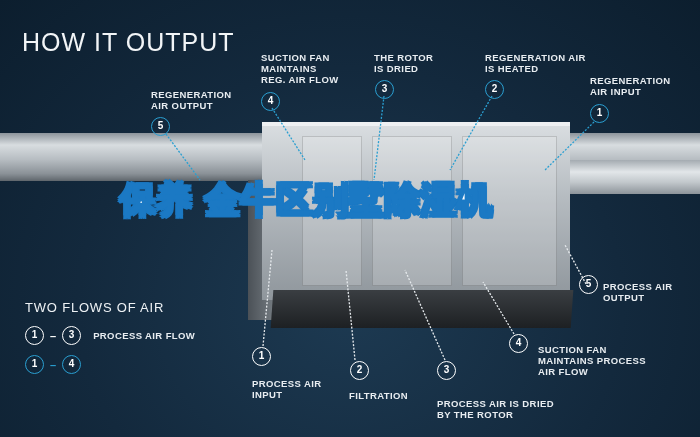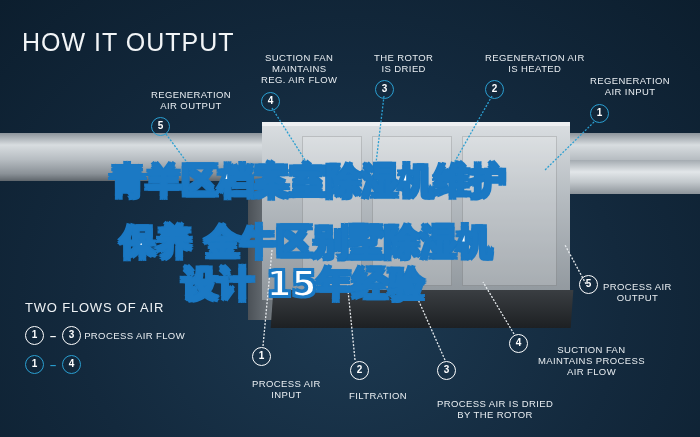--- a/index.html
+++ b/index.html
@@ -10,22 +10,22 @@
     font-family: "Liberation Sans", sans-serif;
     color: #ffffff;
   }
   .abs { position: absolute; }
   .title {
     left: 22px; top: 28px;
     font-size: 25px; letter-spacing: 1px; font-weight: normal;
     color: #f2f5f7;
   }
   .lbl {
-    font-size: 9.5px; font-weight: normal; letter-spacing: 0.4px; line-height: 11px;
-    color: #e8edf1; white-space: pre-line; text-align: center;
+    font-size: 9.5px; font-weight: bold; letter-spacing: 0.4px; line-height: 11px;
+    color: #e8edf1; white-space: pre-line;
   }
   .circ {
     width: 19px; height: 19px; border-radius: 50%;
     border: 1.6px solid #ffffff;
     font-size: 10px; font-weight: bold; text-align: center; line-height: 16px;
     color: #ffffff;
   }
   .circ.blue { border-color: #2a9fd1; }
   
   .duct {
@@ -111,23 +111,21 @@
 
 <div class="abs lbl" style="left:485px;top:52px;">REGENERATION AIR
 IS HEATED</div>
 <div class="abs circ blue" style="left:485px;top:80px;">2</div>
 
 <div class="abs lbl" style="left:590px;top:75px;">REGENERATION
 AIR INPUT</div>
 <div class="abs circ blue" style="left:590px;top:104px;">1</div>
 
 <div class="abs overlay">
-  <div>青羊区档案室除湿机维护</div>
   <div style="padding-left:10px;margin-top:19px;">保养  金牛区别墅除湿机</div>
-  <div style="padding-left:72px;">设计  15年经验</div>
 </div>
 
 <div class="abs circ" style="left:252px;top:347px;">1</div>
 <div class="abs lbl" style="left:252px;top:378px;">PROCESS AIR
 INPUT</div>
 
 <div class="abs circ" style="left:350px;top:361px;">2</div>
 <div class="abs lbl" style="left:349px;top:390px;">FILTRATION</div>
 
 <div class="abs circ" style="left:437px;top:361px;">3</div>
@@ -142,20 +140,20 @@
 <div class="abs circ" style="left:579px;top:275px;">5</div>
 <div class="abs lbl" style="left:603px;top:281px;">PROCESS AIR
 OUTPUT</div>
 
 <div class="abs" style="left:25px;top:300px;font-size:13px;letter-spacing:0.8px;color:#eef2f5;">TWO FLOWS OF AIR</div>
 
 <div class="abs" style="left:25px;top:326px;display:flex;align-items:center;">
   <div class="circ" style="position:static;">1</div>
   <span style="margin:0 6px;font-weight:bold;font-size:11px;">–</span>
   <div class="circ" style="position:static;">3</div>
-  <span class="lbl" style="margin-left:3px;">PROCESS AIR FLOW</span>
+  <span class="lbl" style="margin-left:12px;">PROCESS AIR FLOW</span>
 </div>
 
 <div class="abs" style="left:25px;top:355px;display:flex;align-items:center;">
   <div class="circ blue" style="position:static;">1</div>
   <span style="margin:0 6px;font-weight:bold;font-size:11px;color:#2a9fd1;">–</span>
   <div class="circ blue" style="position:static;">4</div>
 </div>
 
 </body></html>

